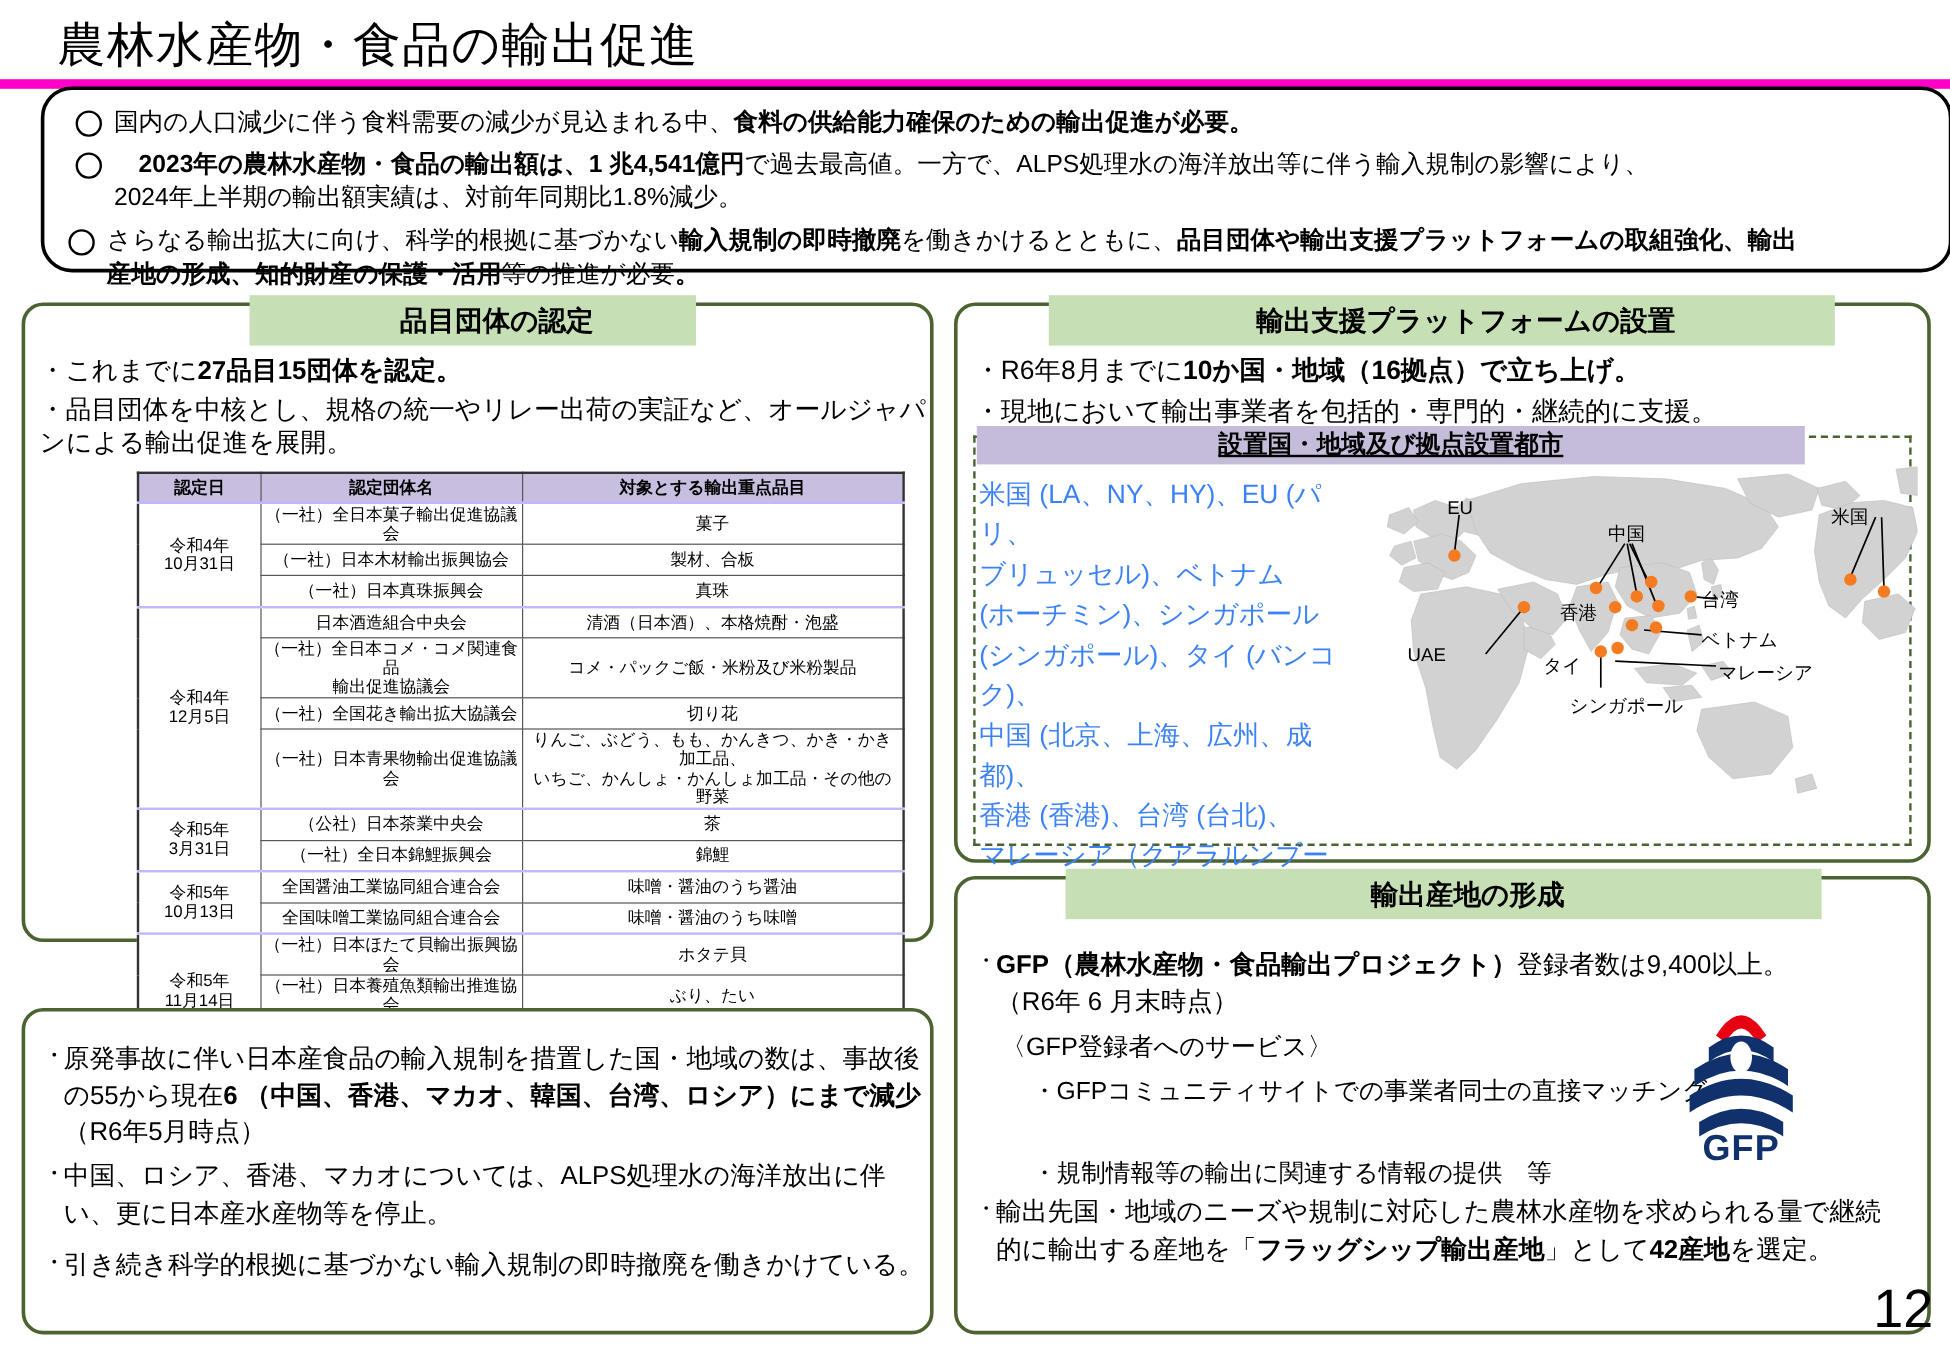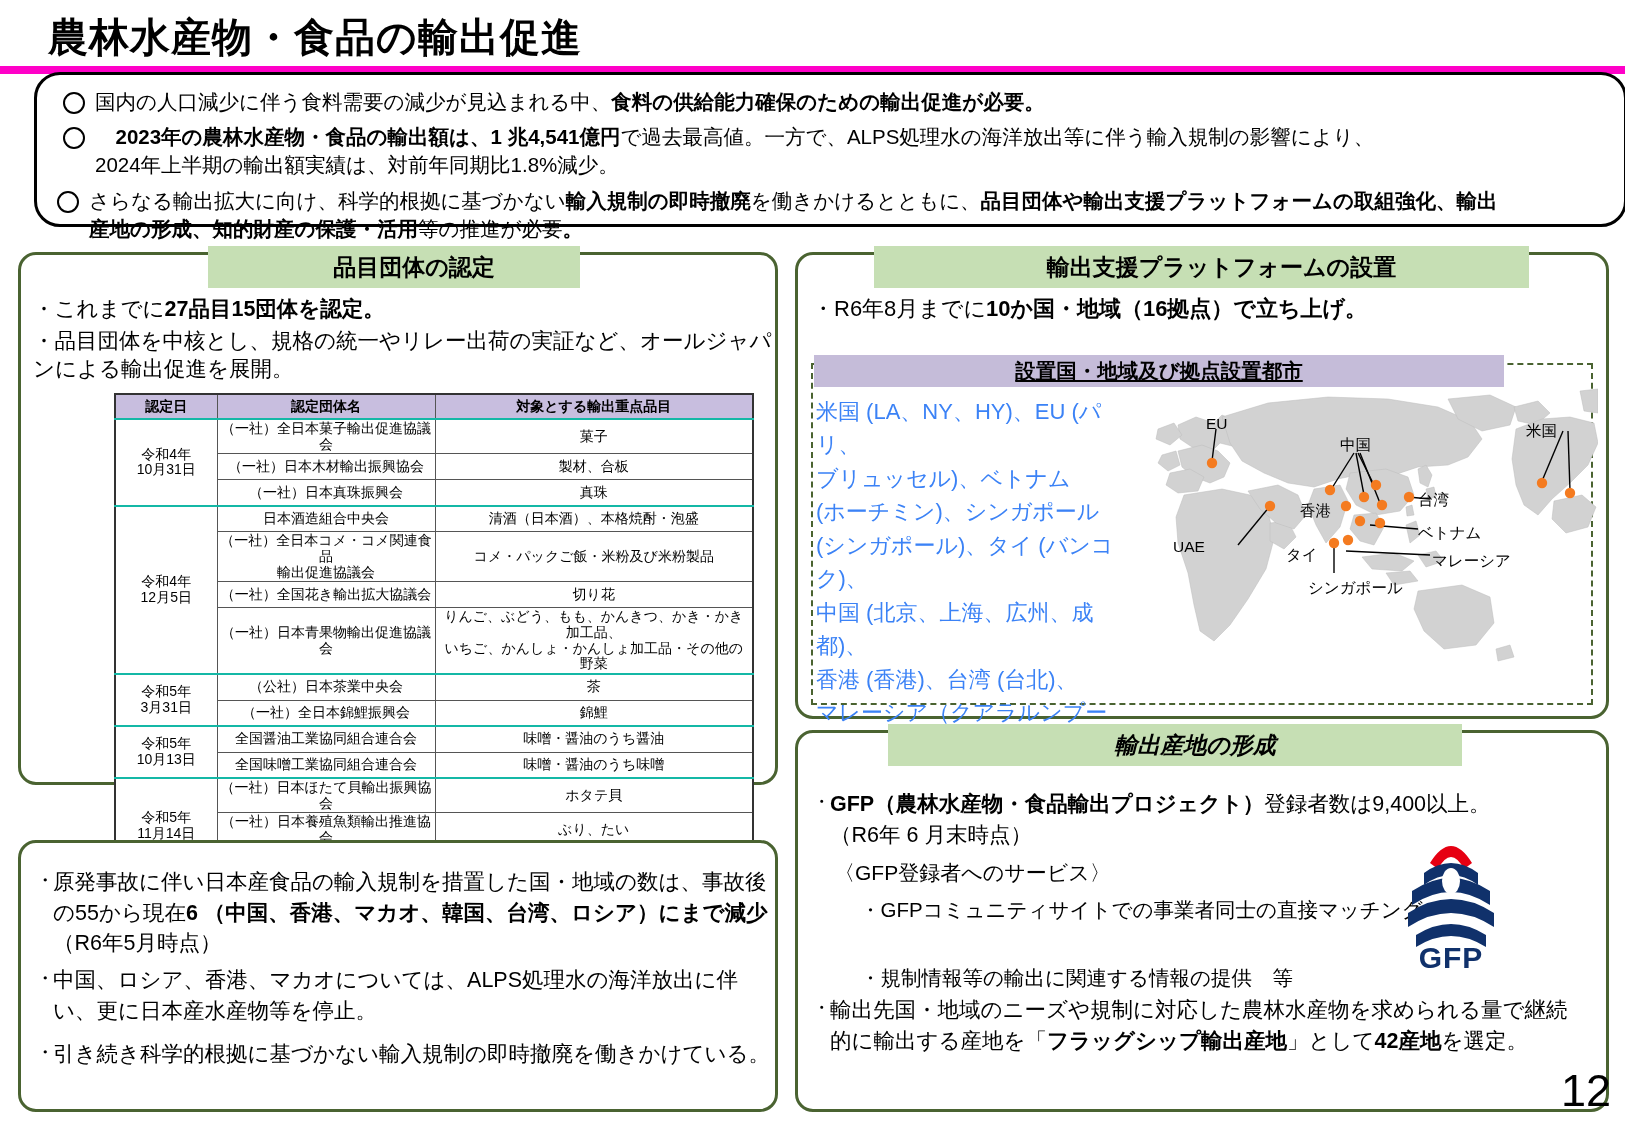--- a/index.html
+++ b/index.html
@@ -7,21 +7,21 @@
     width: 1625px; height: 1125px;
     background: #ffffff;
     font-family: "Liberation Sans", "DejaVu Sans", sans-serif;
     overflow: hidden;
   }
   #slide { position: relative; width: 1625px; height: 1125px; }
 
   
   .title {
     position: absolute; left: 48px; top: 10px;
-    font-size: 40px; font-weight: bold; color: #000;
+    font-size: 40px; font-weight: normal; color: #000;
     letter-spacing: 1px;
   }
   .magenta-bar {
     position: absolute; left: 0px; top: 66px;
     width: 1625px; height: 8px; background: #ff00c8;
   }
 
   
   .summary-box {
     position: absolute; left: 34px; top: 72px;
@@ -65,21 +65,21 @@
   #panel-items   { left: 18px;  top: 252px; width: 760px; height: 533px; }
   #head-items    { left: 208px; top: 246px; width: 372px; }
 
   #panel-import  { left: 18px;  top: 840px; width: 760px; height: 272px; }
   #head-import   { left: 208px; top: 794px; width: 390px; }
 
   #panel-platform{ left: 795px; top: 252px; width: 814px; height: 467px; }
   #head-platform { left: 874px; top: 246px; width: 655px; }
 
   #panel-origin  { left: 795px; top: 730px; width: 814px; height: 382px; }
-  #head-origin   { left: 888px; top: 724px; width: 574px; font-style: italic; }
+  #head-origin   { left: 888px; top: 724px; width: 630px; }
 
   
   .items-line { position: absolute; font-size: 21.5px; line-height: 1.32; color: #000; }
   .items-line b { font-weight: bold; }
   #items-l1 { left: 12px; top: 40px; width: 730px; }
   #items-l2 { left: 12px; top: 72px; width: 742px; }
 
   
   table.auth {
     position: absolute; left: 93px; top: 138px;
@@ -95,21 +95,21 @@
     color: #000;
     padding: 1px 2px;
   }
   table.auth thead th {
     background: #c8bedf;
     font-size: 14px; font-weight: bold;
     height: 25px;
   }
   table.auth td { font-size: 14px; height: 26px; line-height: 1.12; }
   td.datecell { font-size: 14.5px; border-left: 2px solid #333; border-right: 2px solid #333; }
-  tr.grp-top td { border-top: 2px solid #14b8a6; }
+  tr.grp-top td { border-top: 2px solid #c4b5fd; }
   td.small2 { font-size: 12.4px; line-height: 1.18; }
   table.auth { border: 2px solid #333; }
   col.c1 { width: 102px; }
   col.c2 { width: 218px; }
   col.c3 { width: 318px; }
 
   
   .imp-item { position: absolute; display: flex; align-items: flex-start; }
   .imp-dot { flex: 0 0 auto; width: 18px; font-size: 20px; line-height: 1.3; }
   .imp-text { font-size: 21.5px; line-height: 1.42; color: #000; }
@@ -304,20 +304,21 @@
       <div class="imp-text">中国、ロシア、香港、マカオについては、ALPS処理水の海洋放出に伴い、更に日本産水産物等を停止。</div>
     </div>
     <div class="imp-item" id="imp3">
       <div class="imp-dot">・</div>
       <div class="imp-text">引き続き科学的根拠に基づかない輸入規制の即時撤廃を働きかけている。</div>
     </div>
   </div>
 
   <div class="panel" id="panel-platform">
     <div class="plat-line" id="plat-l1">・R6年8月までに<b>10か国・地域（16拠点）で立ち上げ。</b></div>
+    <div class="plat-line" id="plat-l2">・現地において輸出事業者を包括的・専門的・継続的に支援。</div>
 
     <div class="dashed-box"></div>
     <div class="city-head">設置国・地域及び拠点設置都市</div>
     <div class="city-list" id="city-list">
         <div>米国 (LA、NY、HY)、EU (パリ、</div>
         <div>ブリュッセル)、ベトナム</div>
         <div> (ホーチミン)、シンガポール</div>
         <div> (シンガポール)、タイ (バンコク)、</div>
         <div>中国 (北京、上海、広州、成都)、</div>
         <div>香港 (香港)、台湾 (台北)、</div>

